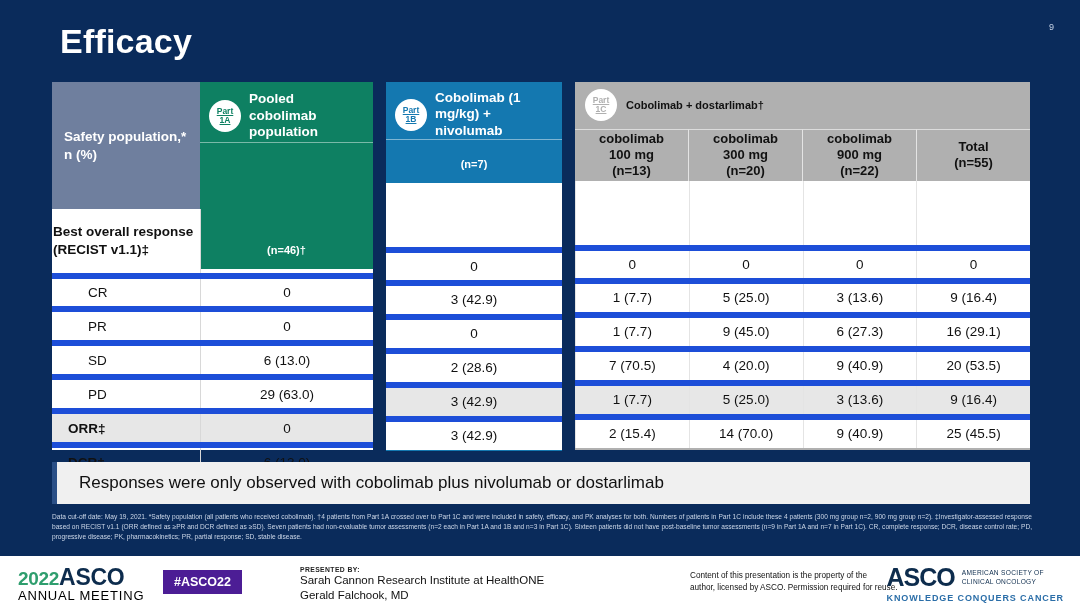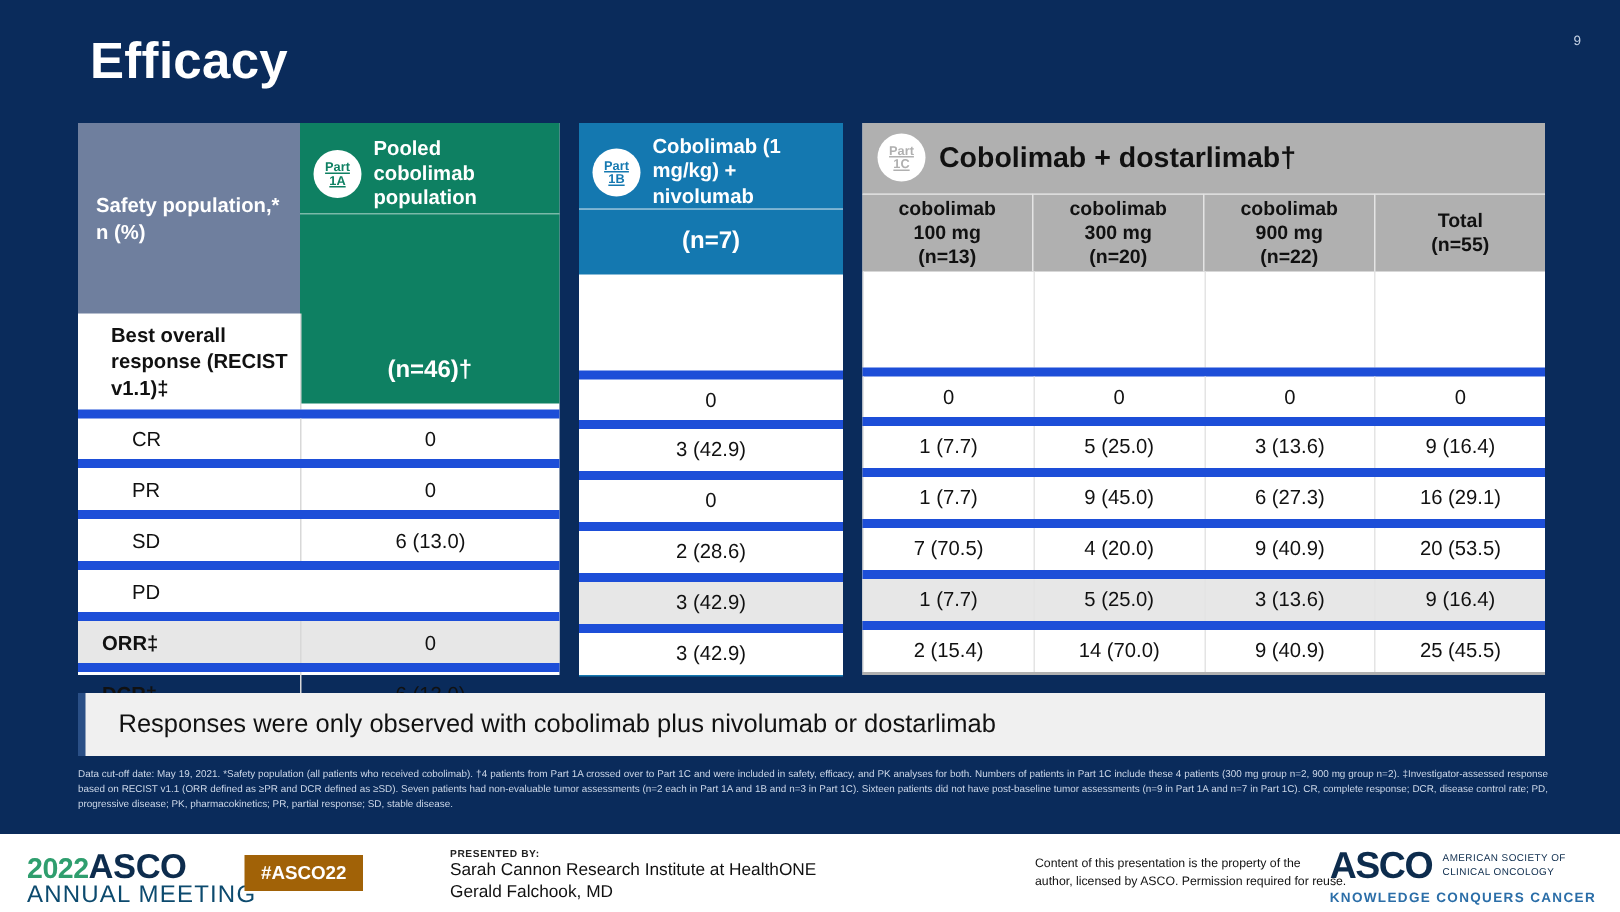--- a/index.html
+++ b/index.html
@@ -57,25 +57,25 @@
   .part-badge{
     width:32px;height:32px;border-radius:50%;background:#fff;
     flex:0 0 32px;display:flex;flex-direction:column;
     align-items:center;justify-content:center;
     font-size:8.5px;font-weight:bold;line-height:1.05;text-decoration:underline;
   }
   .pb-green{color:#0e8062;}
   .pb-blue{color:#1478b0;}
   .pb-grey{color:#b0b0b0;}
   .part-title{font-size:13.5px;font-weight:bold;line-height:1.22;}
-  .part-title.big{font-size:19px;}
+  .part-title.big{font-size:11px;}
 
   .n-cell{
     display:flex;align-items:flex-end;justify-content:center;
-    font-size:16px;font-weight:bold;padding-bottom:13px;height:100%;
+    font-size:11px;font-weight:bold;padding-bottom:13px;height:100%;
     box-sizing:border-box;
   }
   .hdr-div{border-top:1px solid rgba(255,255,255,.45);}
 
   
   .blkB{width:176px;}
 
   
   .blkC{width:455px;}
   .c1c-top{
@@ -94,21 +94,21 @@
 
   
   .body-row{display:flex;border-top:6px solid #1d4ed8;}
   .body-row.first{border-top:none;}
   .cell{
     box-sizing:border-box;display:flex;align-items:center;
     font-size:13.5px;color:#111;height:100%;
   }
   .cell.ctr{justify-content:center;}
   .lbl-cell{
-    width:148px;flex:0 0 148px;padding-left:22px;
+    width:148px;flex:0 0 148px;padding-left:1px;
     box-sizing:border-box;display:flex;align-items:center;
     font-size:13.5px;color:#111;
   }
   .lbl-cell.bold{font-weight:bold;padding-left:16px;}
   .lbl-cell.indent{padding-left:36px;}
   .lbl-cell.head3{font-weight:bold;line-height:1.3;align-items:center;}
   .cellA{width:173px;flex:0 0 173px;}
   .cellB{width:176px;flex:0 0 176px;}
   .cellC{flex:1 1 0;border-left:1px solid #e4e4e4;}
   .shade{background:#e7e7e7;}
@@ -139,23 +139,23 @@
   }
 
   
   .footer{
     position:absolute;left:0;bottom:0;width:1080px;height:52px;
     background:#ffffff;
   }
   .asco-left{position:absolute;left:18px;top:8px;}
   .asco-2022{font-size:19px;color:#2f9e6e;font-weight:bold;letter-spacing:-.3px;}
   .asco-2022 b{color:#0d2c4d;font-size:23px;}
-  .asco-annual{font-size:16px;color:#0c4a6e;letter-spacing:.8px;margin-top:-3px;}
+  .asco-annual{font-size:13px;color:#000000;letter-spacing:.8px;margin-top:-3px;}
   .hashtag{
-    position:absolute;left:163px;top:14px;background:#a16207;color:#fff;
+    position:absolute;left:163px;top:14px;background:#4c1d95;color:#fff;
     font-size:12.5px;font-weight:bold;padding:5px 11px;
   }
   .presented{position:absolute;left:300px;top:10px;}
   .presented .cap{font-size:6.8px;font-weight:bold;color:#222;letter-spacing:.4px;}
   .presented .nm{font-size:11.5px;color:#111;line-height:1.3;}
   .rights{
     position:absolute;left:690px;top:14px;font-size:8.2px;color:#111;line-height:1.45;
   }
   .asco-right{position:absolute;right:16px;top:9px;text-align:left;}
   .ar-row{display:flex;align-items:flex-start;gap:7px;}
@@ -202,20 +202,21 @@
       <div class="body-row">
         <div class="lbl-cell indent rh-2">PR</div>
         <div class="cell cellA ctr rh-2 vline">0</div>
       </div>
       <div class="body-row">
         <div class="lbl-cell indent rh-2">SD</div>
         <div class="cell cellA ctr rh-2 vline">6 (13.0)</div>
       </div>
       <div class="body-row">
         <div class="lbl-cell indent rh-2">PD</div>
+        <div class="cell cellA ctr rh-2 vline">29 (63.0)</div>
       </div>
       <div class="body-row shade">
         <div class="lbl-cell bold rh-2">ORR‡</div>
         <div class="cell cellA ctr rh-2 vline">0</div>
       </div>
       <div class="body-row">
         <div class="lbl-cell bold rh-2">DCR‡</div>
         <div class="cell cellA ctr rh-2 vline">6 (13.0)</div>
       </div>
       <div class="accentA"></div>

